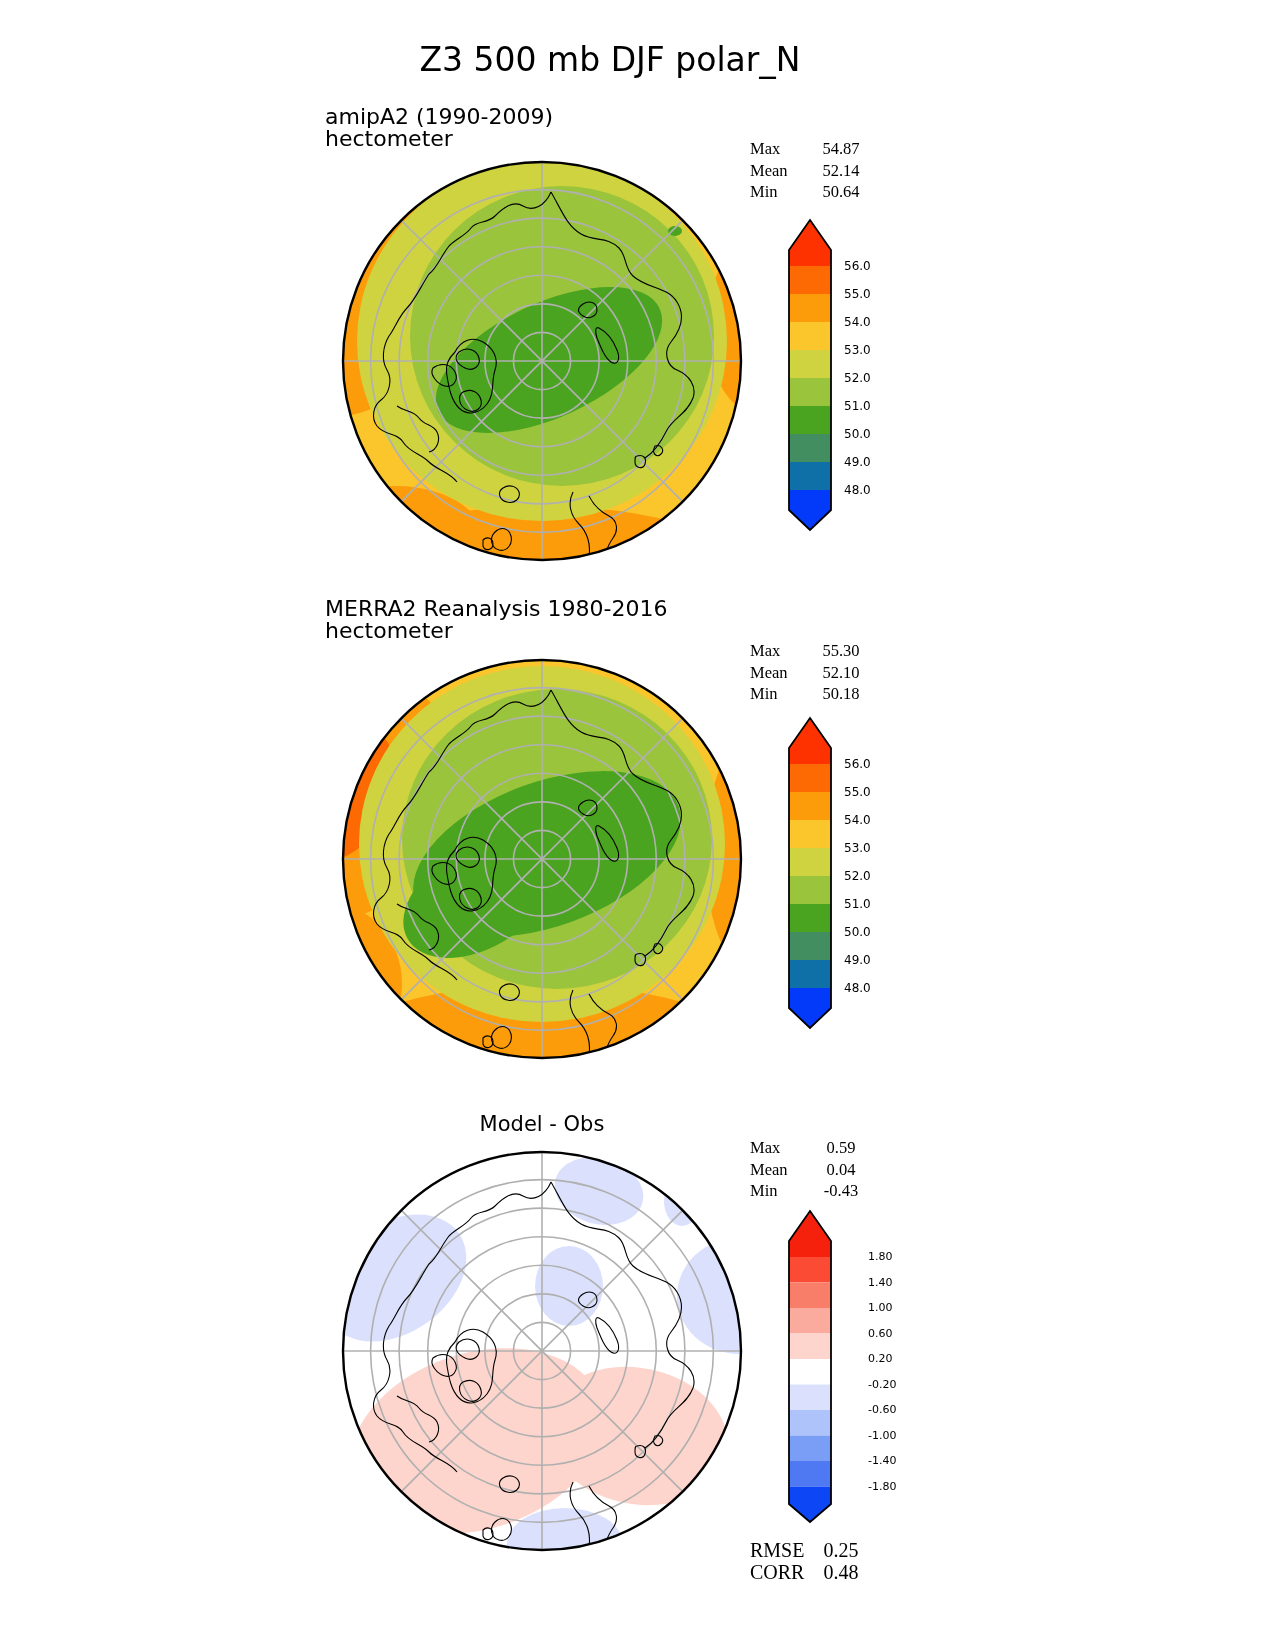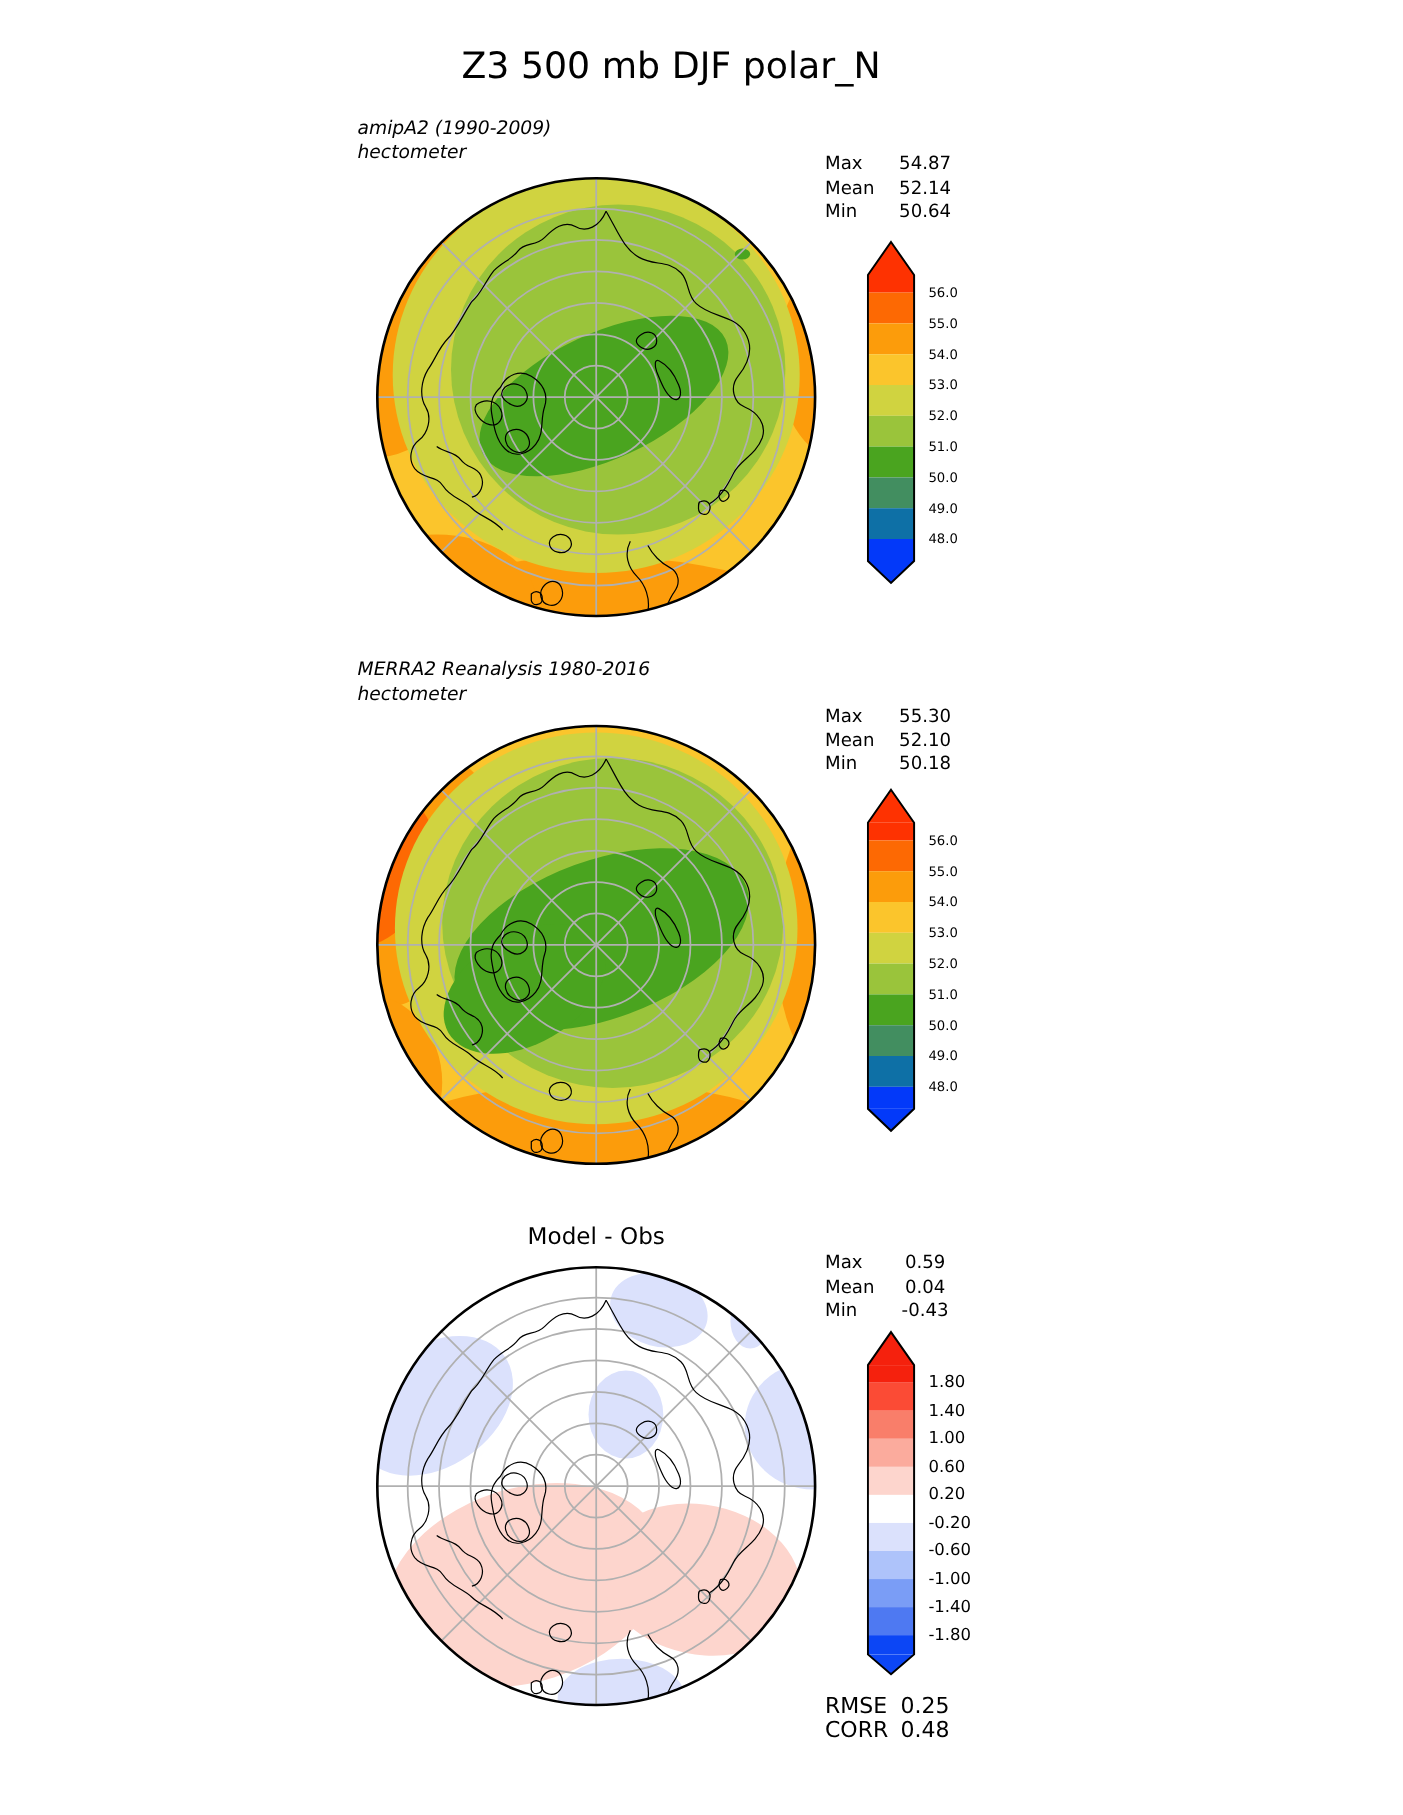--- a/index.html
+++ b/index.html
@@ -1,27 +1,27 @@
 <!DOCTYPE html>
 <html><head>
 <meta charset="utf-8">
 <style>
   html,body{margin:0;padding:0;background:#ffffff;}
   body{width:1275px;height:1650px;position:relative;font-family:"DejaVu Sans",sans-serif;color:#000;}
   .abs{position:absolute;}
   .fig-title{top:40px;left:598px;transform:translateX(-50%);font-size:33px;white-space:nowrap;margin-left:12px;}
-  .panel-label{font-size:17px;line-height:22px;font-style:italic;}
+  .panel-label{font-size:22px;line-height:22px;}
   .stats{font-size:16.5px;}
-  .srow{display:flex;width:124px;line-height:21.5px;}
+  .srow{display:flex;width:124px;line-height:21.5px;font-family:Liberation Serif, serif;}
   .sl{flex:0 0 58px;}
   .sv{flex:1;text-align:center;}
   .cbar{width:150px;}
   .ticks{position:absolute;left:56px;}
   .tick{height:28px;line-height:28px;font-size:12px;white-space:nowrap;}
-  .tick3{height:25.5px;line-height:25.5px;font-size:15px;white-space:nowrap;}
+  .tick3{height:25.5px;line-height:25.5px;font-size:11px;white-space:nowrap;margin-left:24px;}
   .panel3-title{left:337px;top:1112px;width:410px;text-align:center;font-size:21px;}
   .metrics{font-size:20px;}
   svg{display:block;}
 </style>
 </head>
 <body>
 
 <svg width="0" height="0" style="position:absolute" aria-hidden="true">
   <defs>
     <g id="graticule">

